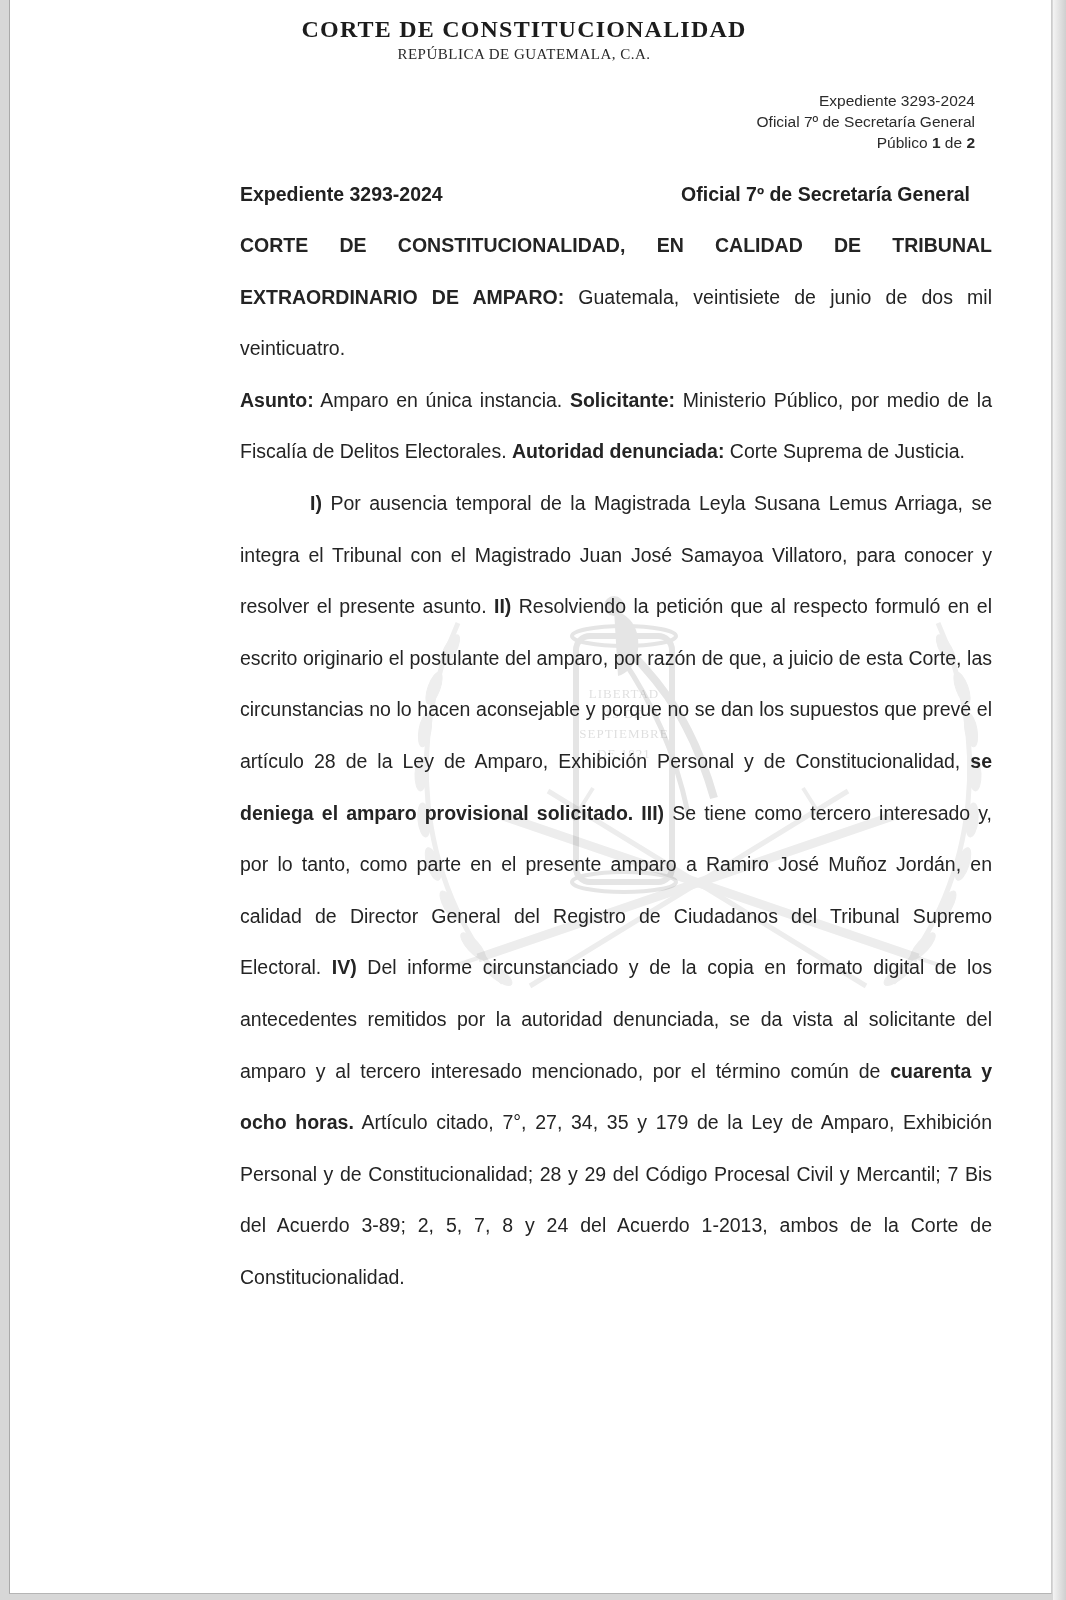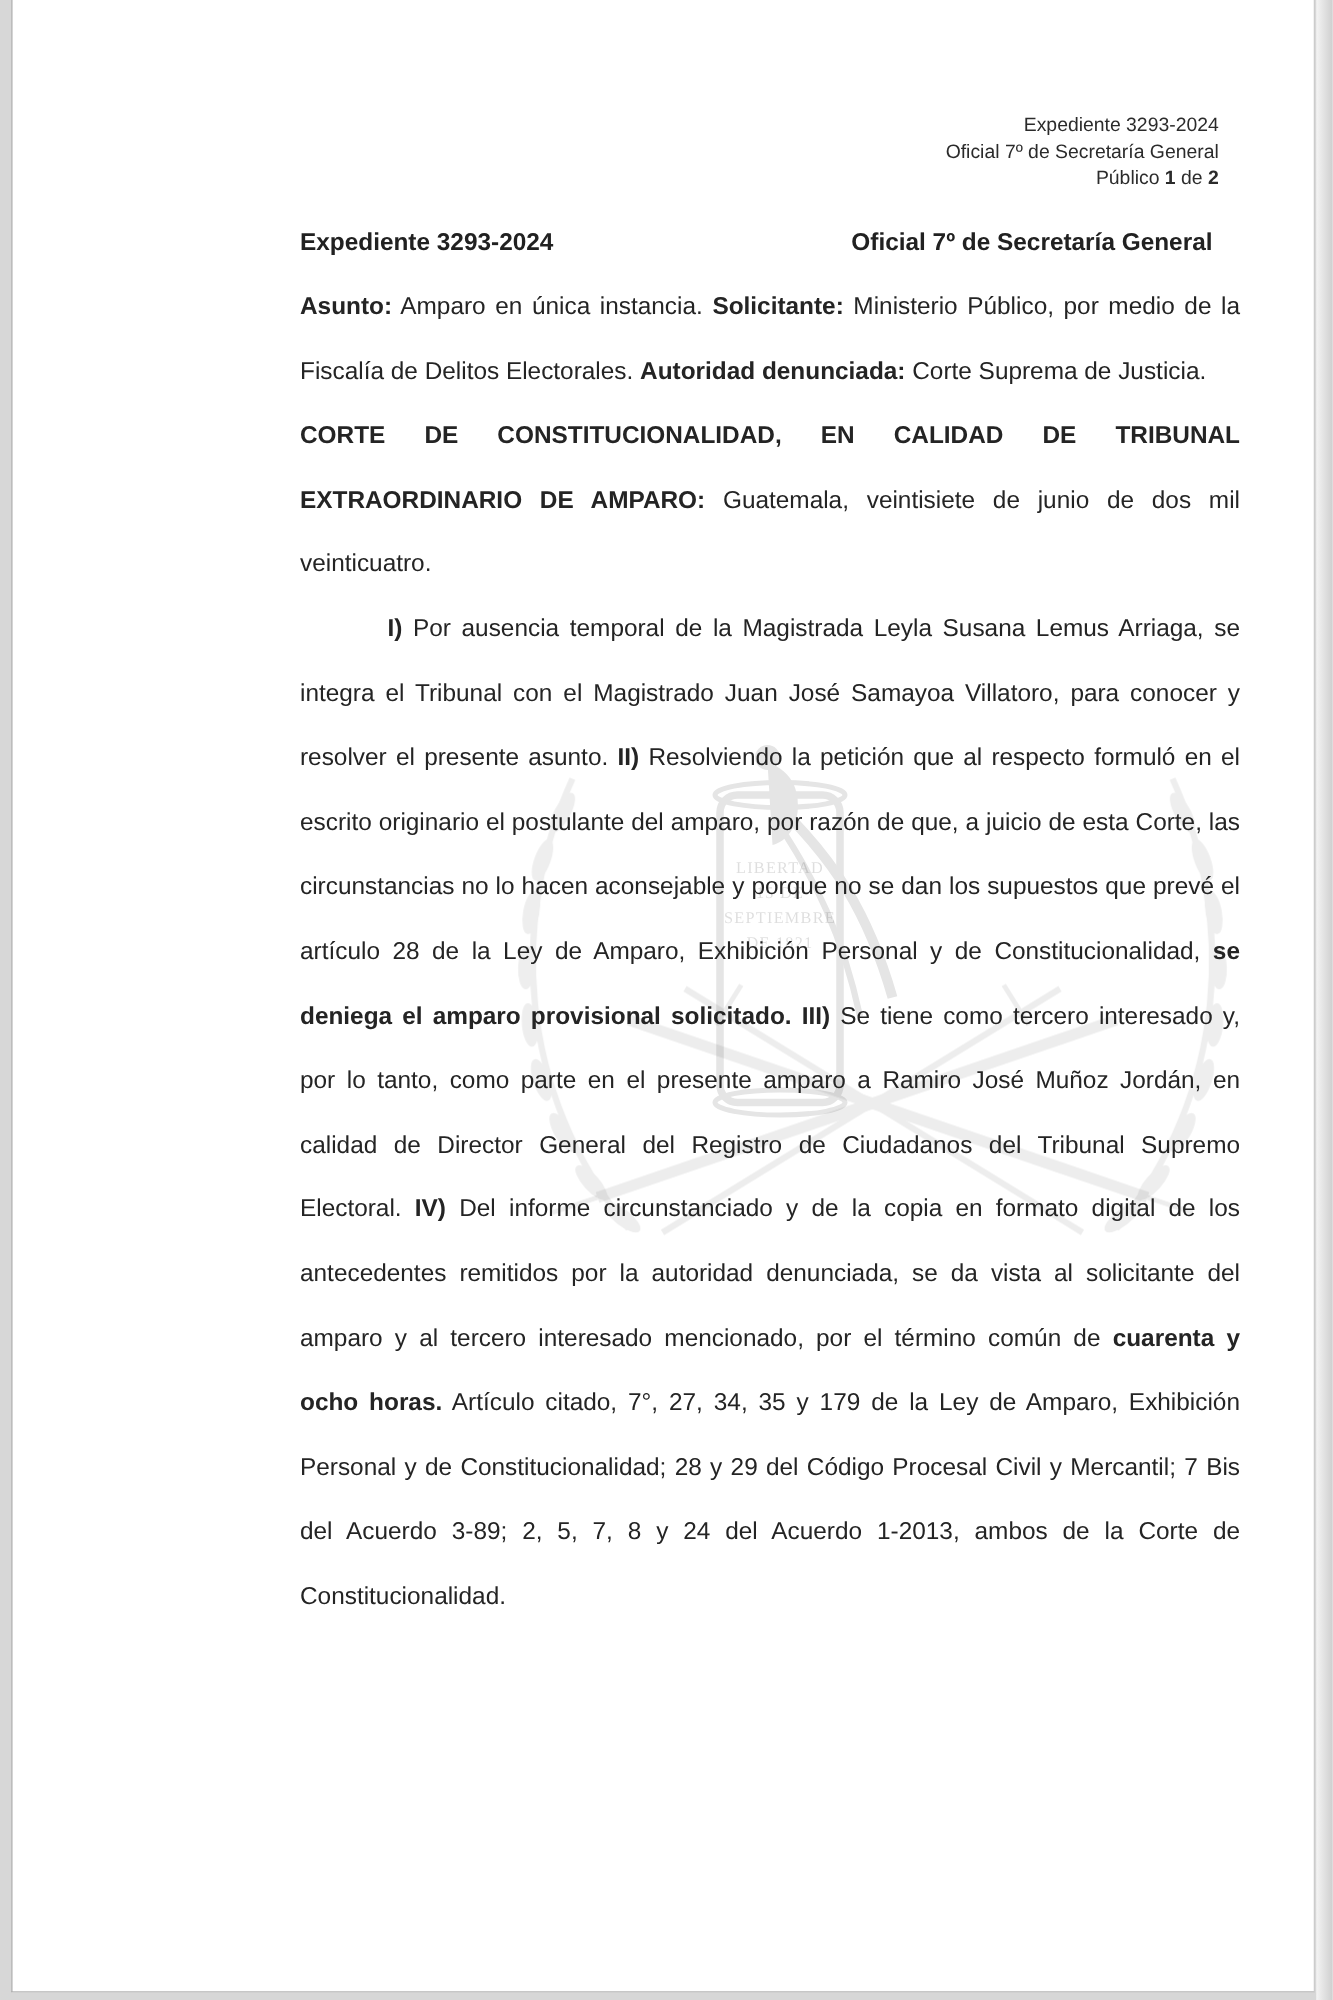--- a/index.html
+++ b/index.html
@@ -106,33 +106,37 @@
     </g>
 
     <g opacity="0.13" fill="#000" font-family="Liberation Serif, DejaVu Serif, serif" font-size="13" letter-spacing="1" text-anchor="middle">
       <text x="236" y="140">LIBERTAD</text>
       <text x="236" y="160">15 DE</text>
       <text x="236" y="180">SEPTIEMBRE</text>
       <text x="236" y="200">DE 1821</text>
     </g>
   </svg>
 
+  <div class="header">
+    <div class="title">CORTE DE CONSTITUCIONALIDAD</div>
+    <div class="subtitle">REPÚBLICA DE GUATEMALA, C.A.</div>
+  </div>
 
   <div class="meta">
     <div>Expediente 3293-2024</div>
     <div>Oficial 7º de Secretaría General</div>
     <div><span>Público </span><span class="b">1</span><span> de </span><span class="b">2</span></div>
   </div>
 
   <div class="caseline">
     <span>Expediente 3293-2024</span>
     <span>Oficial 7º de Secretaría General</span>
   </div>
 
   <div class="bodytext">
+    <p class="para"><span class="b">CORTE DE CONSTITUCIONALIDAD, EN CALIDAD DE TRIBUNAL EXTRAORDINARIO DE AMPARO:</span><span> Guatemala, veintisiete de junio de dos mil veinticuatro.</span></p>
     <p class="para"><span class="b">Asunto:</span><span> Amparo en única instancia. </span><span class="b">Solicitante:</span><span> Ministerio Público, por medio de la Fiscalía de Delitos Electorales. </span><span class="b">Autoridad denunciada:</span><span> Corte Suprema de Justicia.</span></p>
-    <p class="para"><span class="b">CORTE DE CONSTITUCIONALIDAD, EN CALIDAD DE TRIBUNAL EXTRAORDINARIO DE AMPARO:</span><span> Guatemala, veintisiete de junio de dos mil veinticuatro.</span></p>
     <p class="para indent"><span class="b">I)</span><span> Por ausencia temporal de la Magistrada Leyla Susana Lemus Arriaga, se integra el Tribunal con el Magistrado Juan José Samayoa Villatoro, para conocer y resolver el presente asunto. </span><span class="b">II)</span><span> Resolviendo la petición que al respecto formuló en el escrito originario el postulante del amparo, por razón de que, a juicio de esta Corte, las circunstancias no lo hacen aconsejable y porque no se dan los supuestos que prevé el artículo 28 de la Ley de Amparo, Exhibición Personal y de Constitucionalidad, </span><span class="b">se deniega el amparo provisional solicitado. III)</span><span> Se tiene como tercero interesado y, por lo tanto, como parte en el presente amparo a Ramiro José Muñoz Jordán, en calidad de Director General del Registro de Ciudadanos del Tribunal Supremo Electoral. </span><span class="b">IV)</span><span> Del informe circunstanciado y de la copia en formato digital de los antecedentes remitidos por la autoridad denunciada, se da vista al solicitante del amparo y al tercero interesado mencionado, por el término común de </span><span class="b">cuarenta y ocho horas.</span><span> Artículo citado, 7°, 27, 34, 35 y 179 de la Ley de Amparo, Exhibición Personal y de Constitucionalidad; 28 y 29 del Código Procesal Civil y Mercantil; 7 Bis del Acuerdo 3-89; 2, 5, 7, 8 y 24 del Acuerdo 1-2013, ambos de la Corte de Constitucionalidad.</span></p>
   </div>
 
 </div>
 
 <div class="right-strip"></div>
 
 </body></html>

